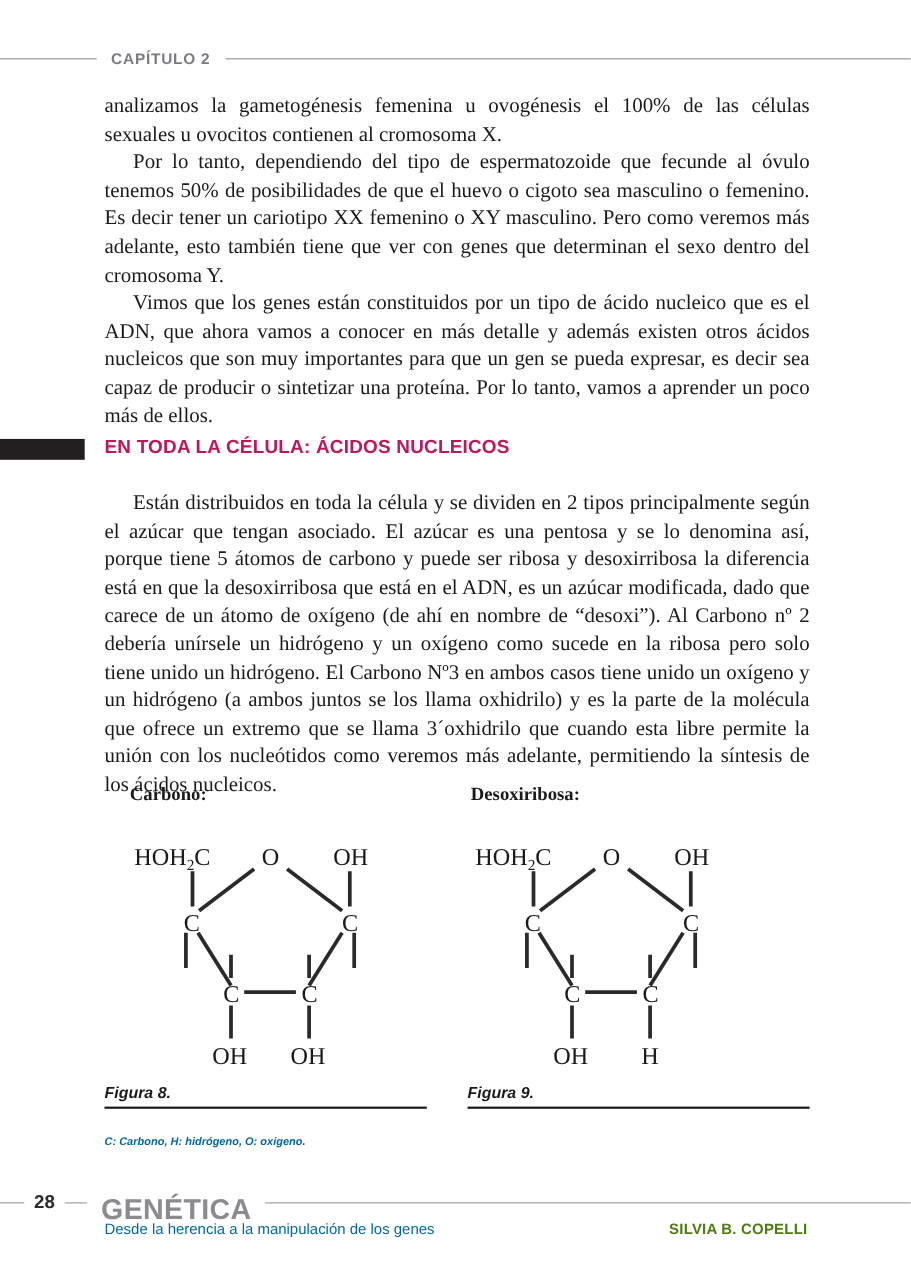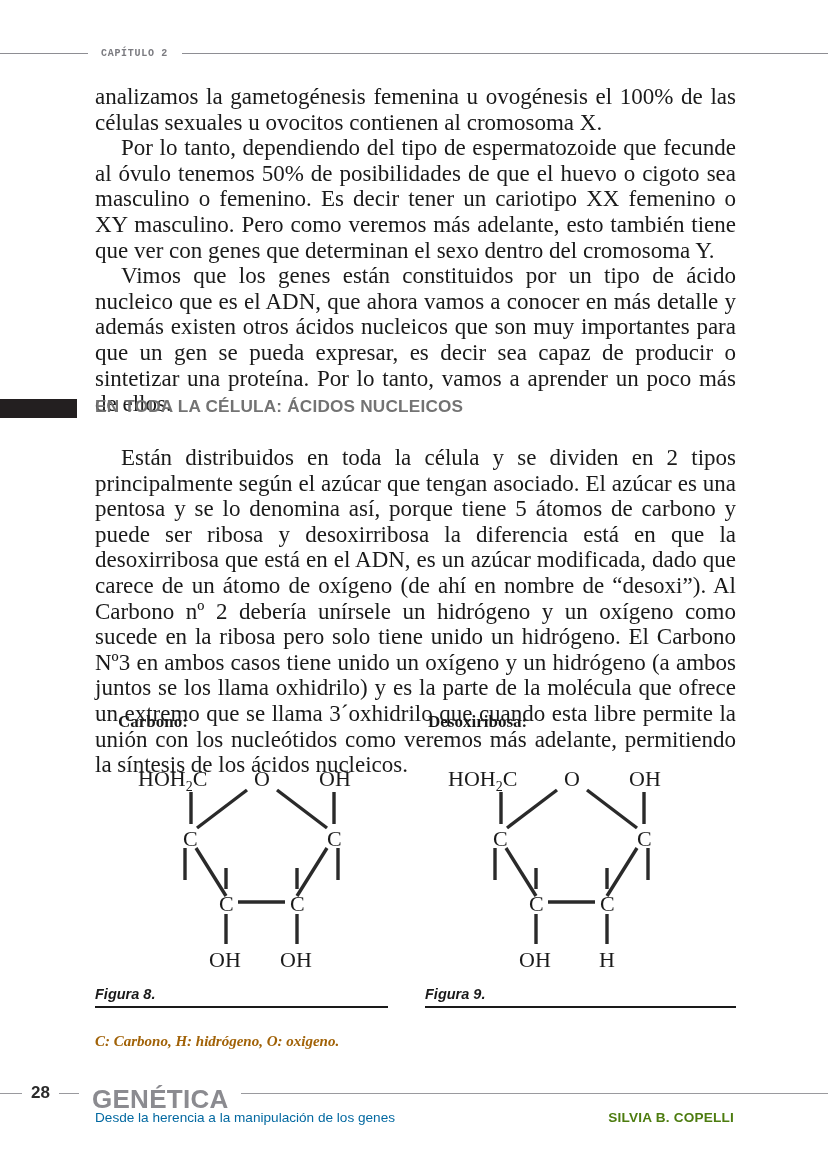--- a/index.html
+++ b/index.html
@@ -26,44 +26,44 @@
     display: flex;
     align-items: center;
   }
   .runhead-rule-left {
     width: 88px;
     height: 1px;
     background: #8e8e93;
     margin-right: 13px;
   }
   .runhead-label {
-    font-family: Liberation Mono, monospace;
-    font-weight: bold;
-    font-size: 10px;
+    font-family: Liberation Sans, sans-serif;
+    font-weight: bold;
+    font-size: 14px;
     letter-spacing: 0.7px;
     color: #7b7b80;
     white-space: nowrap;
   }
   .runhead-rule-right {
     flex: 1;
     height: 1px;
     background: #8e8e93;
     margin-left: 14px;
     margin-right: 0;
   }
 
   
   .col {
     position: absolute;
     left: 95px;
     width: 641px;
   }
   p.body {
     margin: 0;
-    font-size: 23px;
+    font-size: 19px;
     line-height: 25.6px;
     text-align: justify;
     text-justify: inter-word;
     hyphens: manual;
   }
   p.body.indent { text-indent: 26px; }
 
   #block-one { top: 84px; }
   #block-two { top: 445px; }
 
@@ -84,21 +84,21 @@
     background: #231f20;
   }
   .section-title {
     position: absolute;
     left: 95px;
     top: 0;
     font-family: "Liberation Sans", "DejaVu Sans", sans-serif;
     font-weight: bold;
     font-size: 17.2px;
     letter-spacing: 0.2px;
-    color: #737373;
+    color: #be185d;
     white-space: nowrap;
   }
 
   
   .figures {
     position: absolute;
     left: 0;
     top: 712px;
     width: 828px;
     height: 270px;
@@ -113,21 +113,20 @@
     font-size: 17px;
     color: #1a1a1a;
     margin-bottom: 4px;
     white-space: nowrap;
   }
   .mol {
     position: relative;
     width: 262px;
     height: 222px;
     margin-top: 24px;
-    margin-left: 16px;
   }
   .mol svg { display: block; }
   .at {
     font-family: "Liberation Serif", "DejaVu Serif", serif;
     font-size: 22px;
     fill: #1a1a1a;
   }
   .at-sub { font-size: 14px; }
 
   
@@ -143,25 +142,25 @@
     color: #1a1a1a;
     padding-bottom: 4px;
     white-space: nowrap;
   }
   .cap-rule { height: 2px; background: #1a1a1a; width: 100%; }
 
   .legend {
     position: absolute;
     left: 95px;
     top: 1033px;
-    font-family: Liberation Serif, serif;
+    font-family: Liberation Sans, sans-serif;
     font-style: italic;
     font-weight: bold;
-    font-size: 15px;
-    color: #a16207;
+    font-size: 10px;
+    color: #0369a1;
     white-space: nowrap;
   }
 
   
   .footer { position: absolute; left: 0; top: 1078px; width: 828px; height: 70px; }
   .footer-row1 {
     position: absolute;
     left: 0; top: 0;
     width: 828px; height: 30px;
     display: flex;

